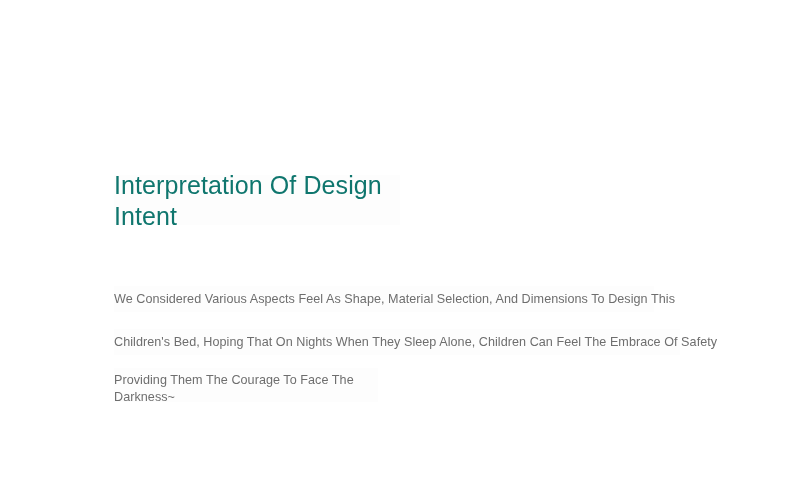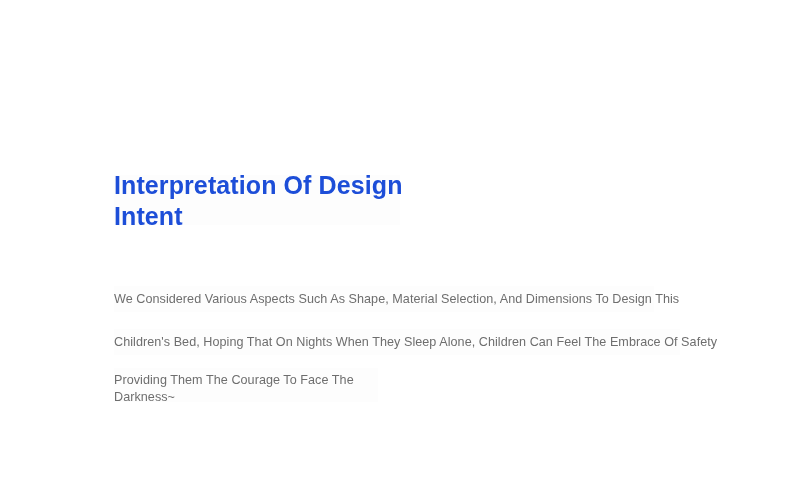--- a/index.html
+++ b/index.html
@@ -34,24 +34,24 @@
   .ghost-para3  { left: 114px; top: 368px; width: 264px; height: 34px; }
 
   
   .title {
     position: absolute;
     left: 114px;
     top: 170px;
     width: 330px;
     margin: 0;
     font-size: 25px;
-    font-weight: 700;
+    font-weight: 400;
     line-height: 31px;
     letter-spacing: 0.1px;
-    color: #1d4ed8;
+    color: #0f766e;
     white-space: pre-line;
   }
 
   
   .body-block {
     position: absolute;
     margin: 0;
     font-size: 12.6px;
     line-height: 17px;
     letter-spacing: 0.05px;
@@ -68,20 +68,20 @@
 <div class="slide">
 
   <div class="ghost-box ghost-title"></div>
   <div class="ghost-box ghost-para1"></div>
   <div class="ghost-box ghost-para2"></div>
   <div class="ghost-box ghost-para3"></div>
 
   <h1 class="title">Interpretation Of Design
 Intent</h1>
 
-  <p class="body-block para-1">We Considered Various Aspects Such As Shape, Material Selection, And Dimensions To Design This</p>
+  <p class="body-block para-1">We Considered Various Aspects Feel As Shape, Material Selection, And Dimensions To Design This</p>
 
   <p class="body-block para-3">Providing Them The Courage To Face The
 Darkness~</p>
 
   <p class="body-block para-2"> Children's Bed, Hoping That On Nights When They Sleep Alone, Children Can Feel The Embrace Of Safety</p>
 
 </div>
 
 </body></html>

